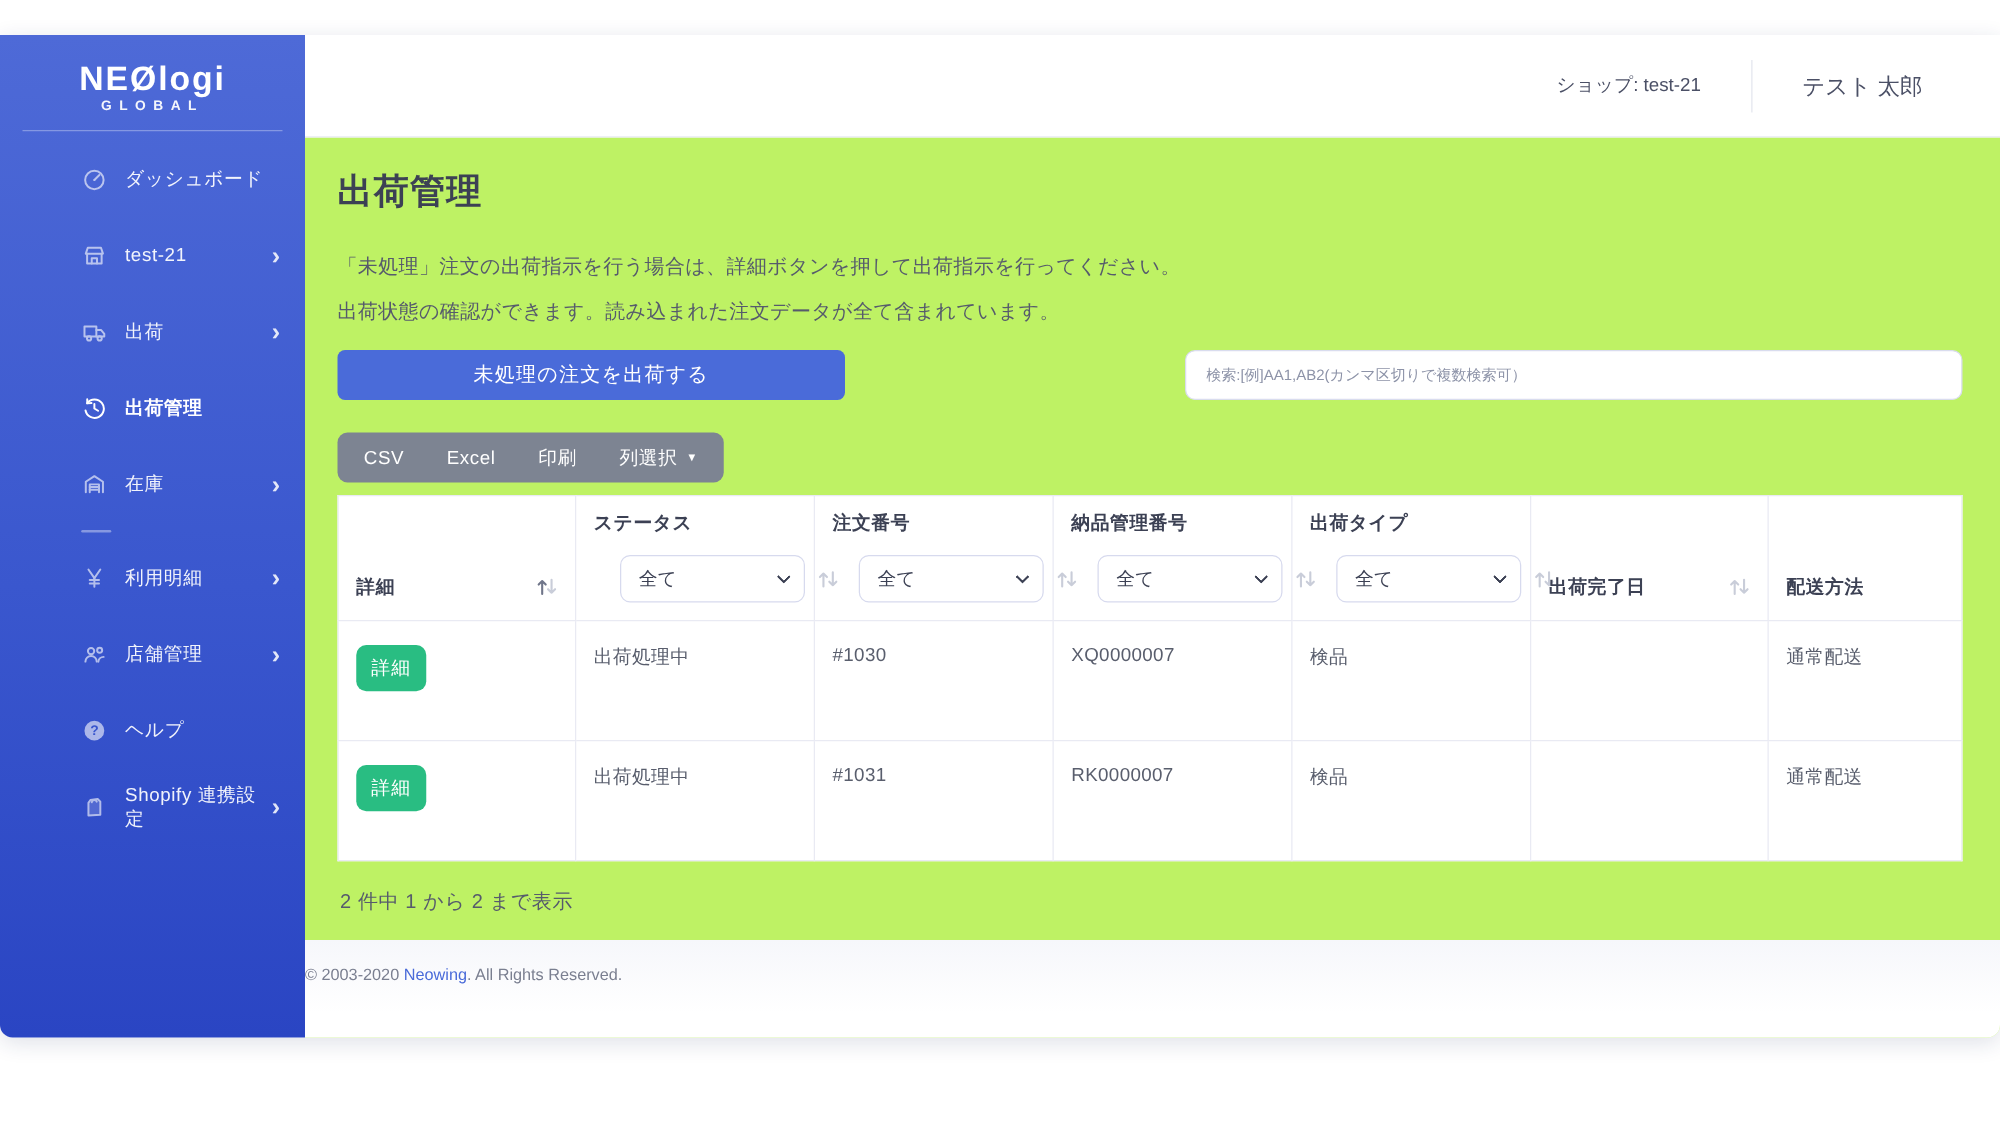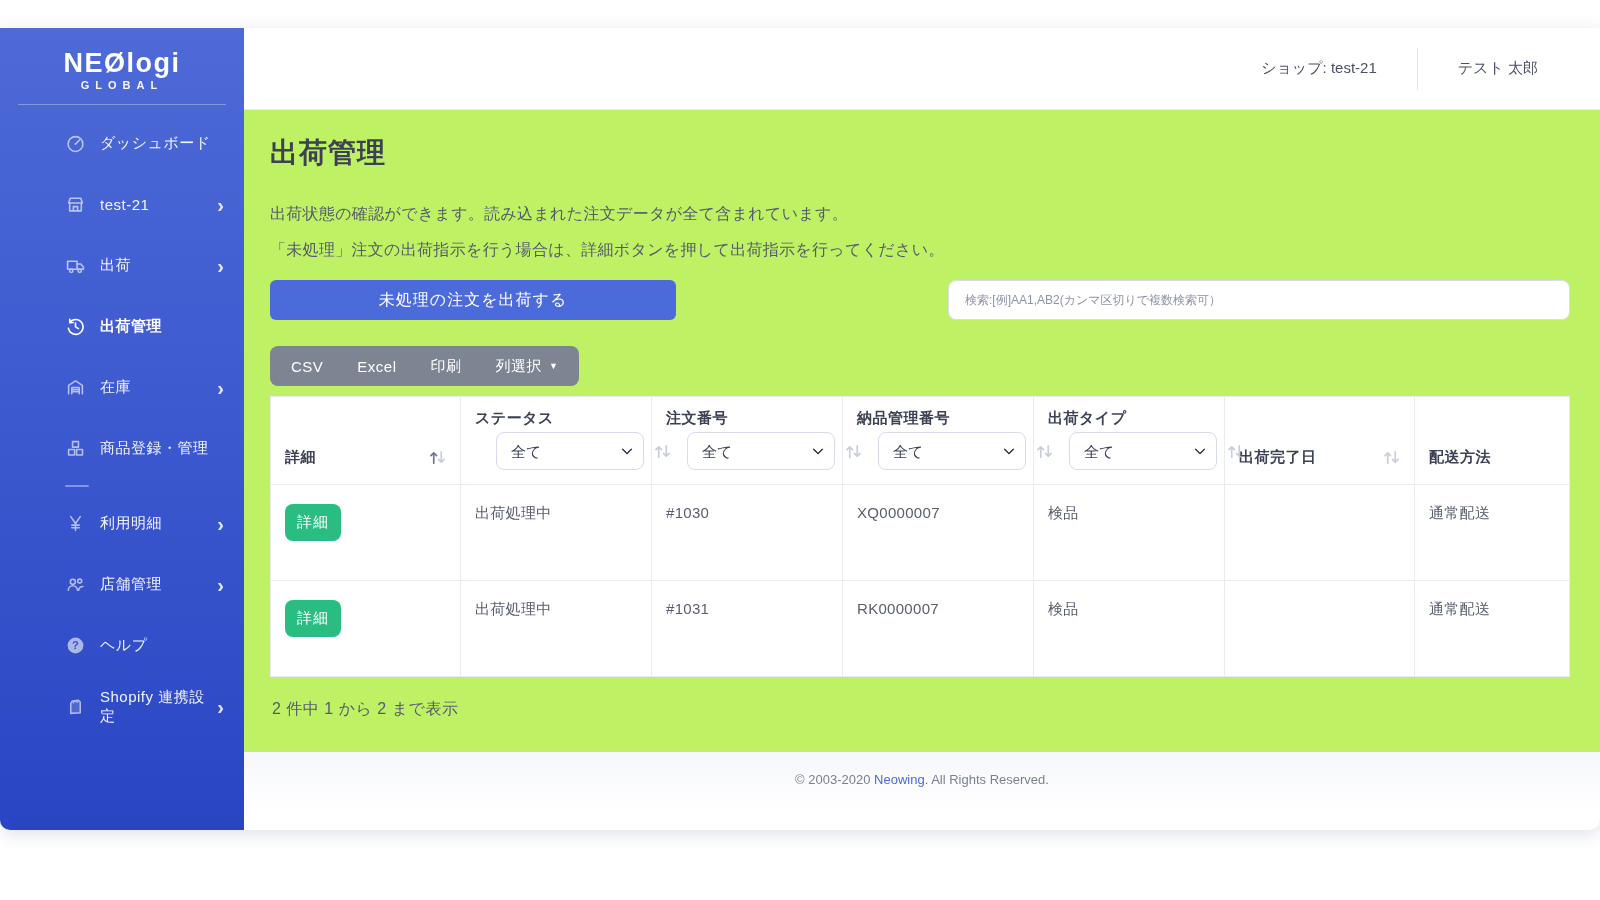--- a/index.html
+++ b/index.html
@@ -42,21 +42,21 @@
 
   
   .main { flex:1; display:flex; flex-direction:column; background:#bef264; border-radius:0 0 10px 0; min-width:0; }
 
   .topbar {
     height:82px; flex:none; background:#fff; border-bottom:1px solid #e9eaf2;
     display:flex; align-items:center; justify-content:flex-end; padding-right:62px;
   }
   .topbar-shop { font-size:15px; color:#4b5066; padding-right:40px; }
   .topbar-sep { width:1px; height:42px; background:#e4e6ee; }
-  .topbar-user { font-size:15px; color:#4b5066; padding-left:40px; cursor:pointer; }
+  .topbar-user { font-size:18px; color:#4b5066; padding-left:40px; cursor:pointer; }
 
   .content { flex:1; padding:24px 30px 0 26px; min-height:0; }
 
   .page-title { margin:0 0 30px; font-size:28px; font-weight:600; color:#3c4154; letter-spacing:1px; }
   .page-desc { margin:0 0 12px; font-size:16px; color:#565b6c; line-height:24px; letter-spacing:.3px; }
 
   .controls { display:flex; justify-content:space-between; align-items:center; margin-top:18px; }
   .btn-primary {
     width:406px; height:40px; flex:none;
     background:#4a6bd9; color:#fff; font-size:16px; letter-spacing:1px;
@@ -80,21 +80,21 @@
   }
   .caret-down { font-size:9px; margin-left:7px; line-height:1; }
 
   
   .data-table { width:100%; border-collapse:collapse; table-layout:fixed; margin-top:10px; background:#fff; }
   .data-table th, .data-table td { border:1px solid #e9eaf3; }
   .data-table th {
     height:88px; padding:12px 14px 14px; vertical-align:bottom;
     font-size:15px; font-weight:600; color:#3c4154; text-align:left;
   }
-  .th-col { display:flex; flex-direction:column; gap:4px; }
+  .th-col { display:flex; flex-direction:column; gap:16px; }
   .th-label { letter-spacing:.5px; }
   .th-row { display:flex; align-items:center;margin-left:21px; }
   .th-end { display:flex; align-items:center; justify-content:space-between; padding-bottom:3px; }
 
   .select-wrap { position:relative; width:148px; flex:none; }
   select.filter {
     width:100%; height:38px; appearance:none; -webkit-appearance:none; -moz-appearance:none;
     border:1px solid #d7daee; border-radius:8px; background:#fff;
     font-size:15px; color:#3c4154; padding:0 28px 0 14px; font-family:inherit; outline:none; cursor:pointer;
   }
@@ -115,21 +115,21 @@
   .btn-detail {
     background:#29bd82; color:#fff; border:none; border-radius:8px;
     font-size:15px; padding:9px 12px; cursor:pointer; letter-spacing:1px; font-family:inherit;
   }
 
   .summary { margin:22px 0 0 2px; font-size:16px; color:#565b6c; letter-spacing:.5px; }
 
   .footer {
     height:78px; flex:none; border-radius:0 0 10px 0;
     background:linear-gradient(180deg,#f6f7fb 0%, #ffffff 75%);
-    display:flex; justify-content:center; align-items:flex-start; padding-top:20px;
+    display:flex; align-items:flex-start; padding-top:20px;
     font-size:13px; color:#7a7f90;
   }
   .footer-link { color:#4a6bd9; text-decoration:none; cursor:pointer; }
 
   .sb-svg { stroke:#ffffff; fill:none; stroke-width:1.5; stroke-linecap:round; stroke-linejoin:round; }
 </style>
 </head>
 <body>
 
 <div class="app">
@@ -206,32 +206,20 @@
                 <path d="M5.5 15 V9 H12.5 V15"></path>
                 <path d="M5.5 11 H12.5"></path>
                 <path d="M5.5 13 H12.5"></path>
               </g>
             </svg>
         </span>
         <span class="nav-label">在庫</span>
         <span class="nav-chevron">›</span>
       </div>
 
-      <div class="nav-item">
-        <span class="nav-icon">
-          <svg width="19" height="19" viewBox="0 0 18 18">
-              <g class="sb-svg">
-                <rect x="6.2" y="2.5" width="5.6" height="5.2"></rect>
-                <rect x="2.5" y="10" width="5.6" height="5.2"></rect>
-                <rect x="10" y="10" width="5.6" height="5.2"></rect>
-              </g>
-            </svg>
-        </span>
-        <span class="nav-label">商品登録・管理</span>
-      </div>
 
       <div class="nav-divider"></div>
 
       <div class="nav-item">
         <span class="nav-icon">
           <svg width="19" height="19" viewBox="0 0 18 18">
               <g class="sb-svg" stroke-width="1.8">
                 <path d="M4.5 2.5 L9 9 L13.5 2.5"></path>
                 <path d="M9 9 V15.5"></path>
                 <path d="M5.5 10.5 H12.5"></path>
@@ -288,22 +276,22 @@
 
     <header class="topbar">
       <span class="topbar-shop">ショップ: test-21</span>
       <span class="topbar-sep"></span>
       <span class="topbar-user">テスト 太郎</span>
     </header>
 
     <section class="content">
 
       <h1 class="page-title">出荷管理</h1>
+      <p class="page-desc">「未処理」注文の出荷指示を行う場合は、詳細ボタンを押して出荷指示を行ってください。</p>
       <p class="page-desc">出荷状態の確認ができます。読み込まれた注文データが全て含まれています。</p>
-      <p class="page-desc">「未処理」注文の出荷指示を行う場合は、詳細ボタンを押して出荷指示を行ってください。</p>
 
       <div class="controls">
         <button class="btn-primary">未処理の注文を出荷する</button>
         <input class="search-input" type="text" placeholder="検索:[例]AA1,AB2(カンマ区切りで複数検索可）" style="">
       </div>
 
       <div class="toolbar">
         <button class="toolbar-btn">CSV</button>
         <button class="toolbar-btn">Excel</button>
         <button class="toolbar-btn">印刷</button>

